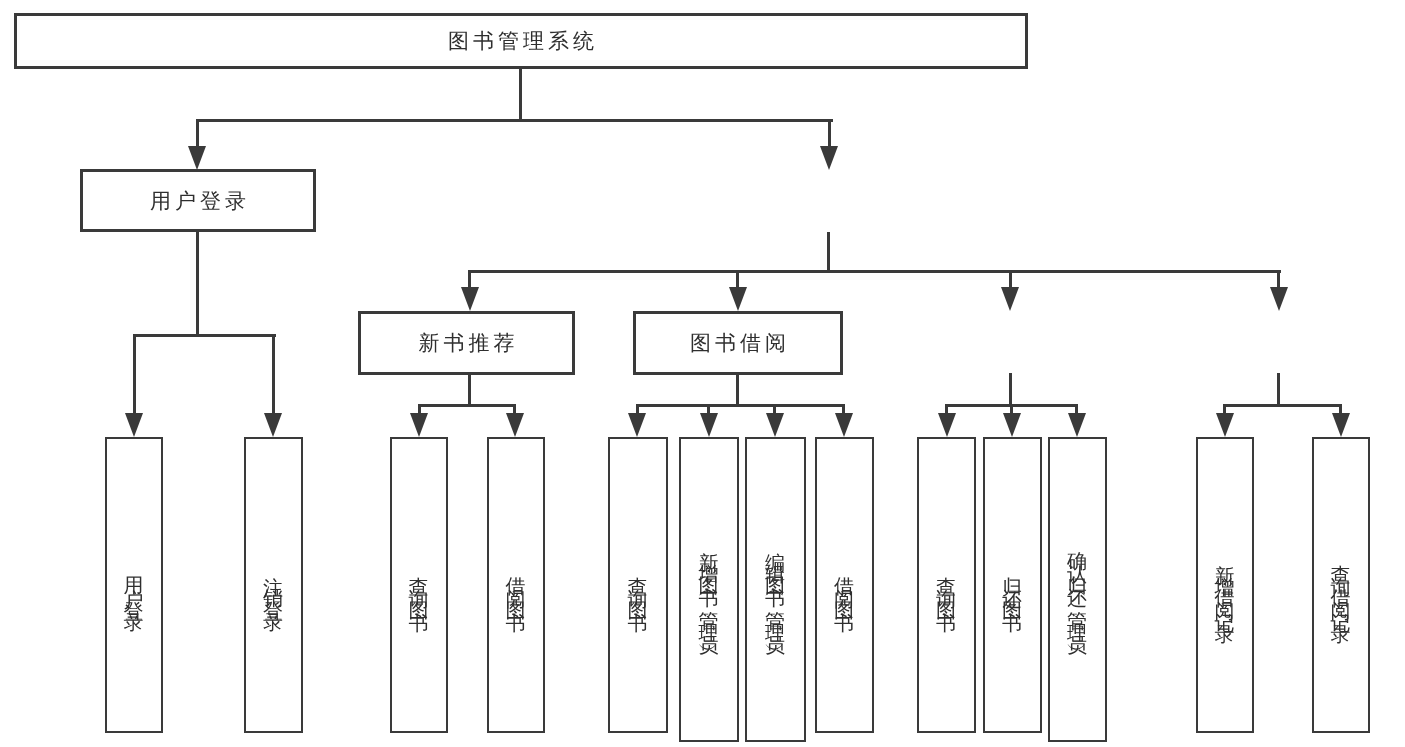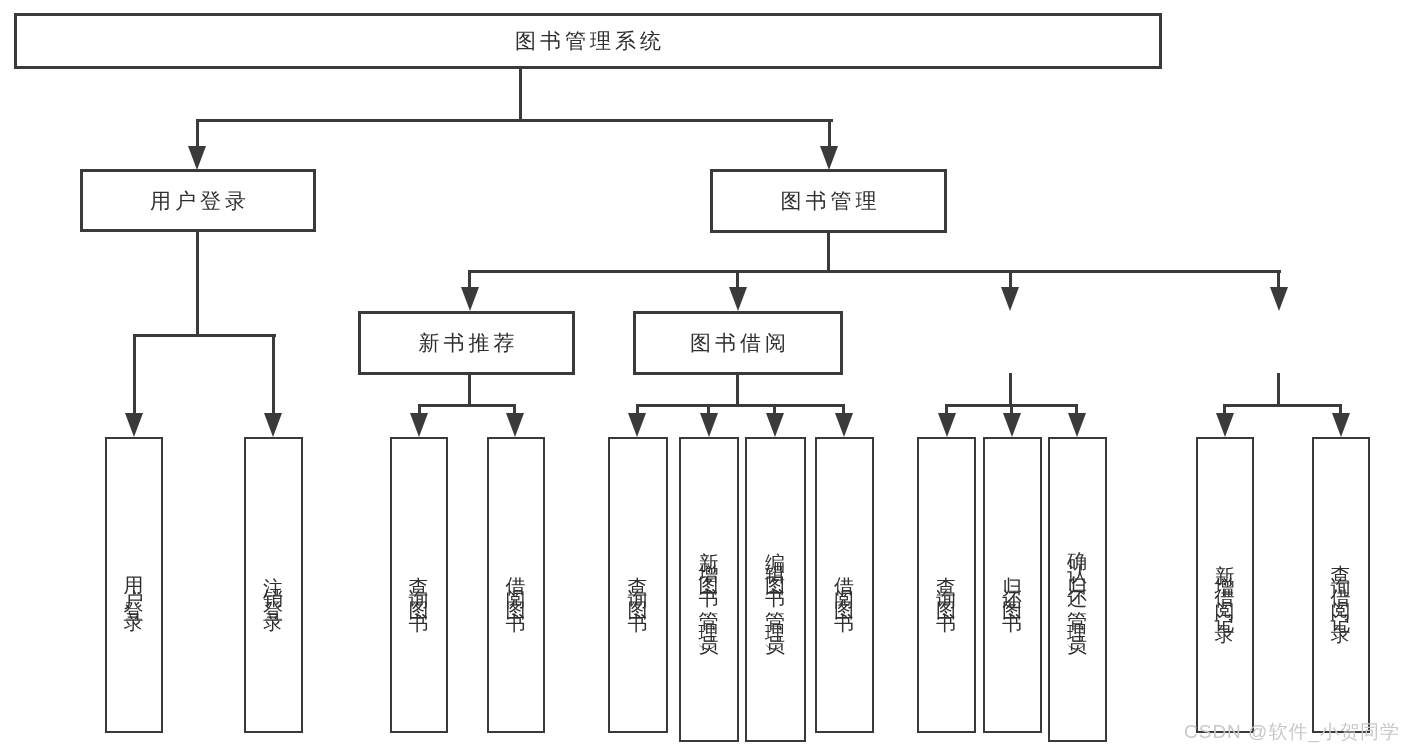--- a/index.html
+++ b/index.html
@@ -93,29 +93,26 @@
   <div class="ar" style="left:1003px;top:413px"></div>
   <div class="ar" style="left:1068px;top:413px"></div>
 
   <div class="vl" style="left:1277px;top:373px;height:33px"></div>
   <div class="hl" style="left:1224px;top:404px;width:118px"></div>
   <div class="vl" style="left:1223px;top:404px;height:10px"></div>
   <div class="vl" style="left:1339px;top:404px;height:10px"></div>
   <div class="ar" style="left:1216px;top:413px"></div>
   <div class="ar" style="left:1332px;top:413px"></div>
 
-  <div class="node h" style="left:14px;top:13px;width:1148px;height:56px">
+  <div class="node h" style="left:14px;top:13px;width:1014px;height:56px">
     <span>图书管理系统</span>
   </div>
 
   <div class="node h" style="left:80px;top:169px;width:236px;height:63px">
     <span>用户登录</span>
-  </div>
-  <div class="node h" style="left:710px;top:169px;width:237px;height:64px">
-    <span>图书管理</span>
   </div>
 
   <div class="node h" style="left:358px;top:311px;width:217px;height:64px">
     <span>新书推荐</span>
   </div>
   <div class="node h" style="left:633px;top:311px;width:210px;height:64px">
     <span>图书借阅</span>
   </div>
 
   <div class="node v" style="left:105px;top:437px;width:58px;height:296px">
@@ -155,15 +152,14 @@
     <span>确认归还（管理员）</span>
   </div>
 
   <div class="node v" style="left:1196px;top:437px;width:58px;height:296px">
     <span>新增借阅记录</span>
   </div>
   <div class="node v" style="left:1312px;top:437px;width:58px;height:296px">
     <span>查询借阅记录</span>
   </div>
 
-  <div class="watermark">CSDN @软件_小贺同学</div>
 
 </div>
 
 </body></html>

